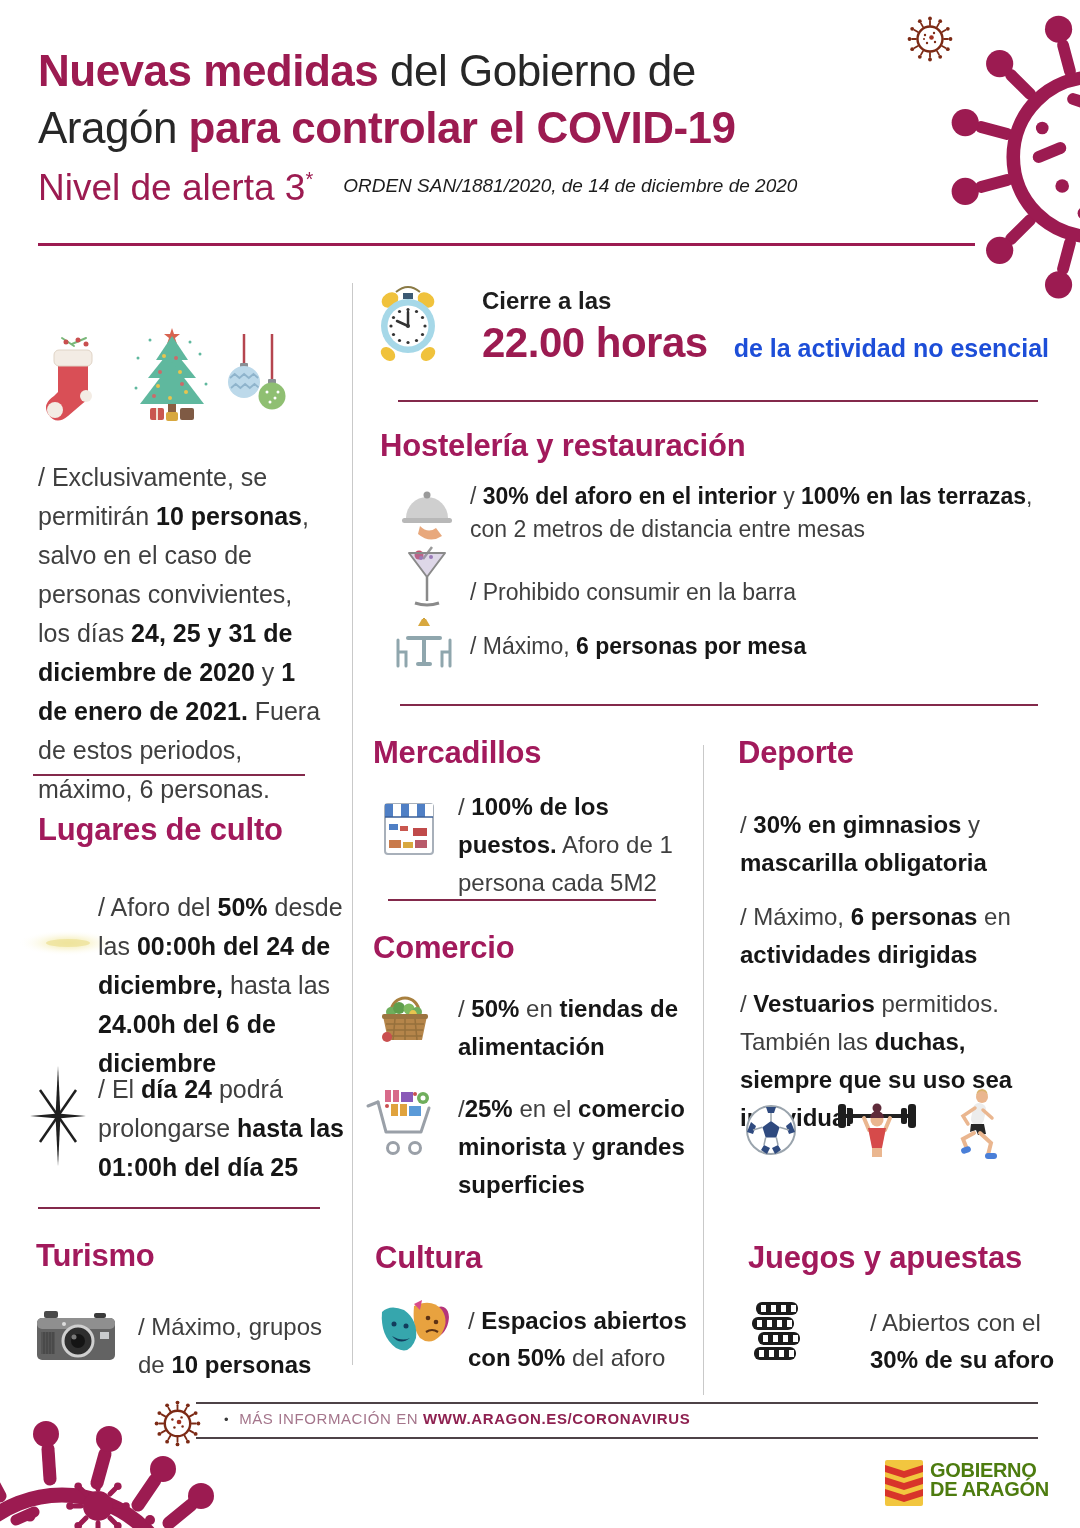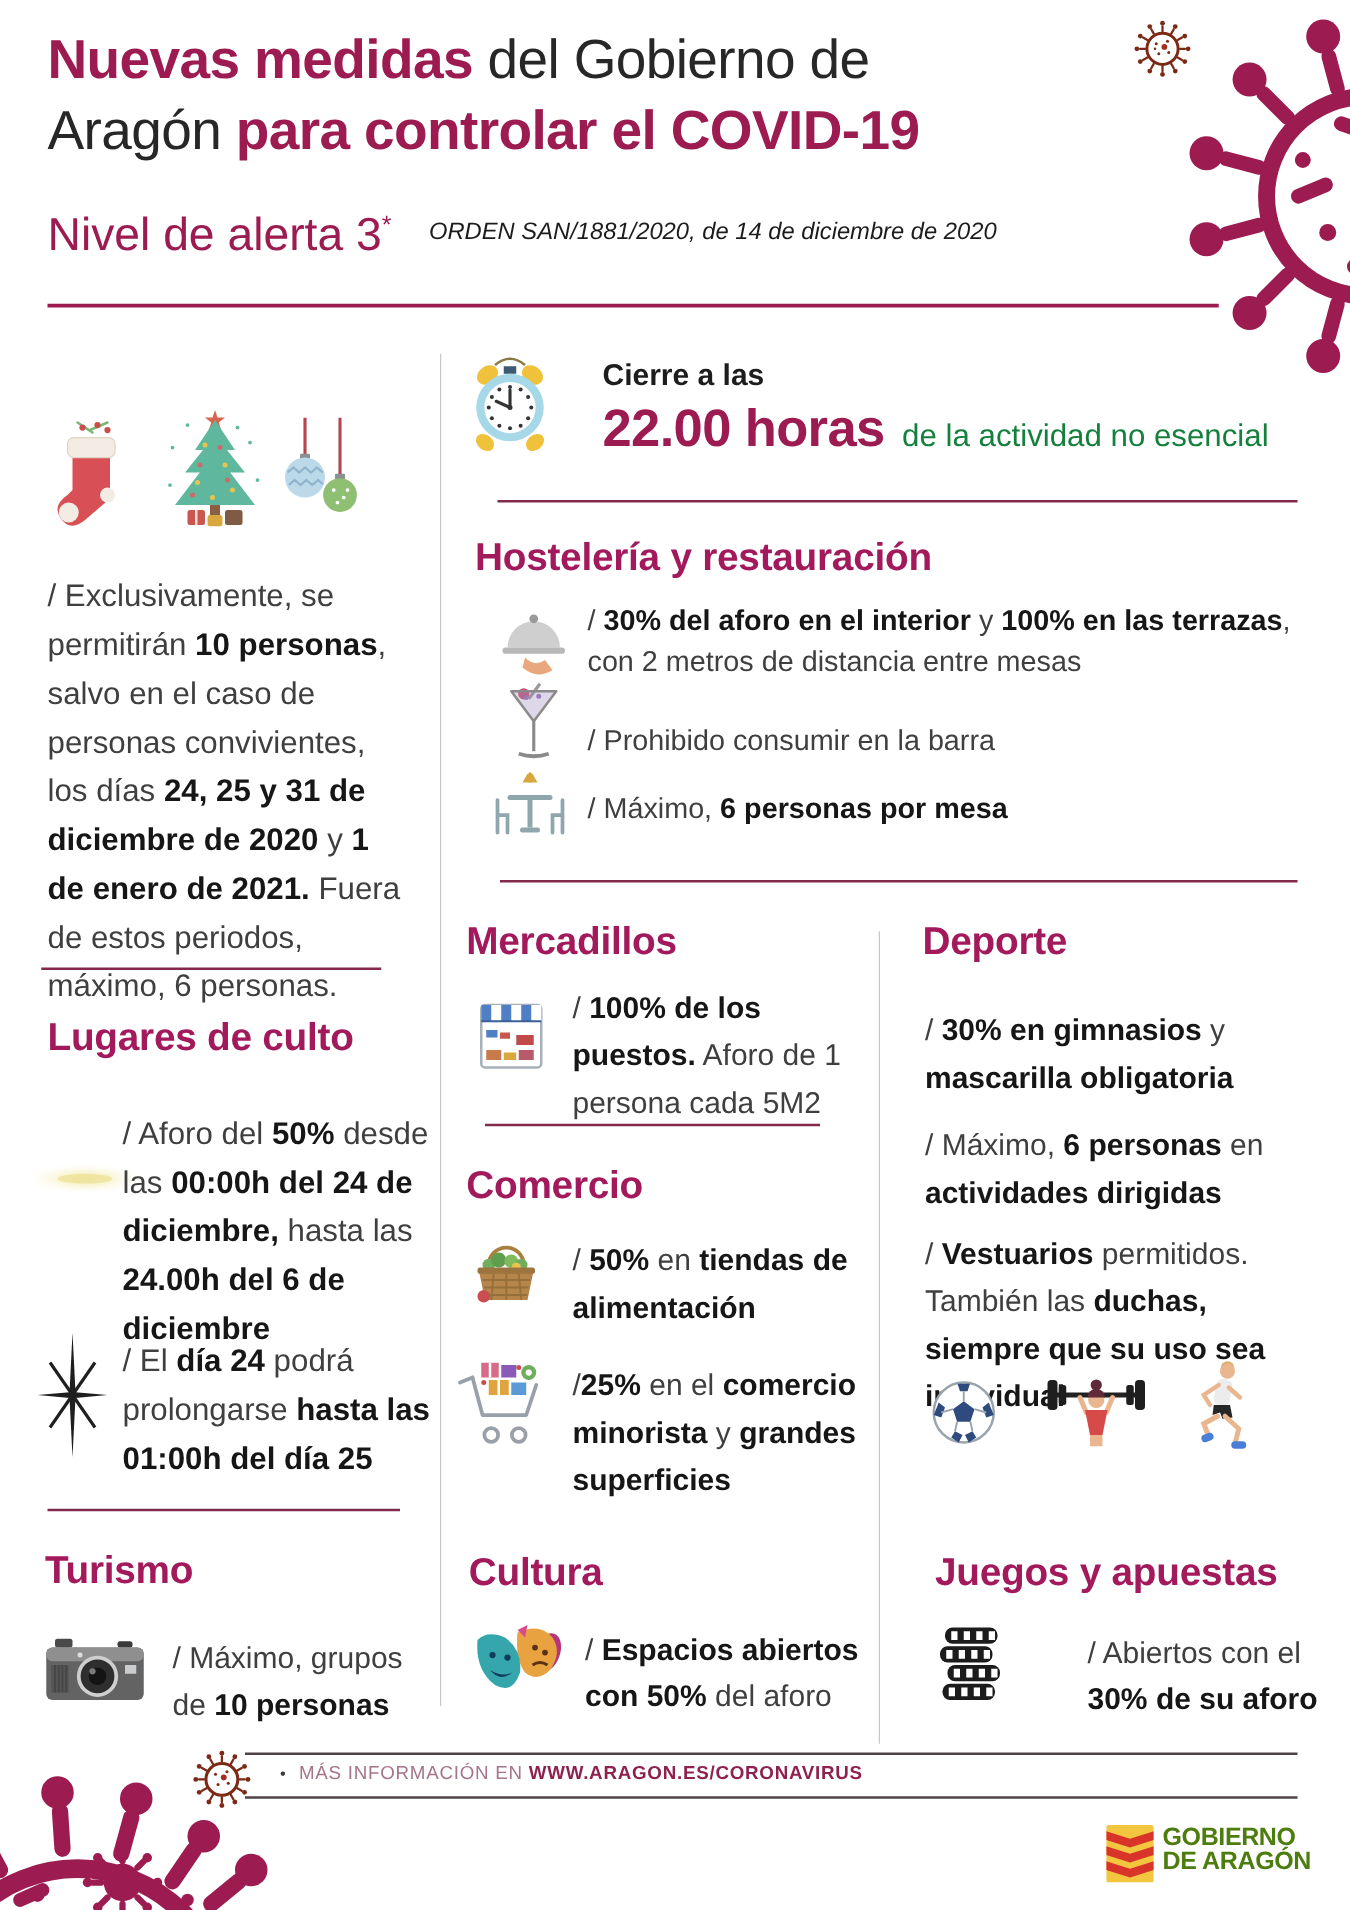--- a/index.html
+++ b/index.html
@@ -3,42 +3,42 @@
 <meta charset="utf-8">
 <style>
   :root{ --accent:#9c1b51; --body:#3f3f3f; --bold:#161616; }
   html,body{margin:0;padding:0;background:#ececec;}
   #page{position:relative;width:1080px;height:1528px;background:#ffffff;overflow:hidden;
         font-family:"Liberation Sans",sans-serif;color:var(--body);}
   .abs{position:absolute;}
   .rich-a{color:var(--accent);font-weight:700;}
   .rich-b{color:var(--bold);font-weight:700;}
 
-  .page-title{left:38px;top:19px;width:760px;font-size:44px;line-height:57px;
+  .page-title{left:38px;top:42px;width:760px;font-size:44px;line-height:57px;
               color:#272727;font-weight:400;letter-spacing:-0.5px;}
   .alert-row{left:38px;top:168px;display:flex;align-items:center;gap:30px;}
   .alert-level{font-size:37px;color:var(--accent);font-weight:400;line-height:1.1;}
   .alert-star{font-size:20px;color:var(--accent);vertical-align:14px;font-weight:400;}
   .order-ref{font-size:19px;font-style:italic;color:#1c1c1c;padding-bottom:5px;}
   .rule-header{left:38px;top:243px;width:937px;height:3px;background:var(--accent);}
 
   .sec-title{font-size:31px;font-weight:700;color:#a21a5c;letter-spacing:-0.2px;}
   .txt{color:var(--body);}
   .fs25{font-size:25px;line-height:39px;}
   .fs24{font-size:24px;line-height:38px;}
   .fs23{font-size:23px;line-height:33px;}
   .hr-maroon{height:2px;background:#83294b;}
   .hr-dark{height:2px;background:#4d4347;}
   .v-sep{width:1px;background:#c9c9c9;}
 
   .banner-text{left:482px;top:287px;}
   .banner-prefix{font-size:24px;font-weight:700;color:#1d1d1d;}
-  .banner-line2{display:flex;align-items:baseline;gap:14px;margin-top:4px;}
+  .banner-line2{display:flex;align-items:baseline;gap:26px;margin-top:4px;}
   .banner-time{font-size:42px;font-weight:700;color:var(--accent);letter-spacing:-0.5px;}
-  .banner-suffix{font-size:25px;font-weight:400;color:#15803d;}
+  .banner-suffix{font-size:25px;font-weight:700;color:#1d4ed8;}
 
   .footer-info{left:224px;top:1410px;font-size:15px;letter-spacing:0.6px;color:#a4758b;}
   .footer-info .bullet{color:#3a3a3a;margin-right:10px;font-size:13px;}
   .footer-info .info-url{font-weight:700;color:#8e2150;}
   .logo-text{left:930px;top:1461px;font-size:20px;line-height:19px;font-weight:700;
              color:#4d7c0f;letter-spacing:-0.3px;}
 </style>
 </head>
 <body>
 

